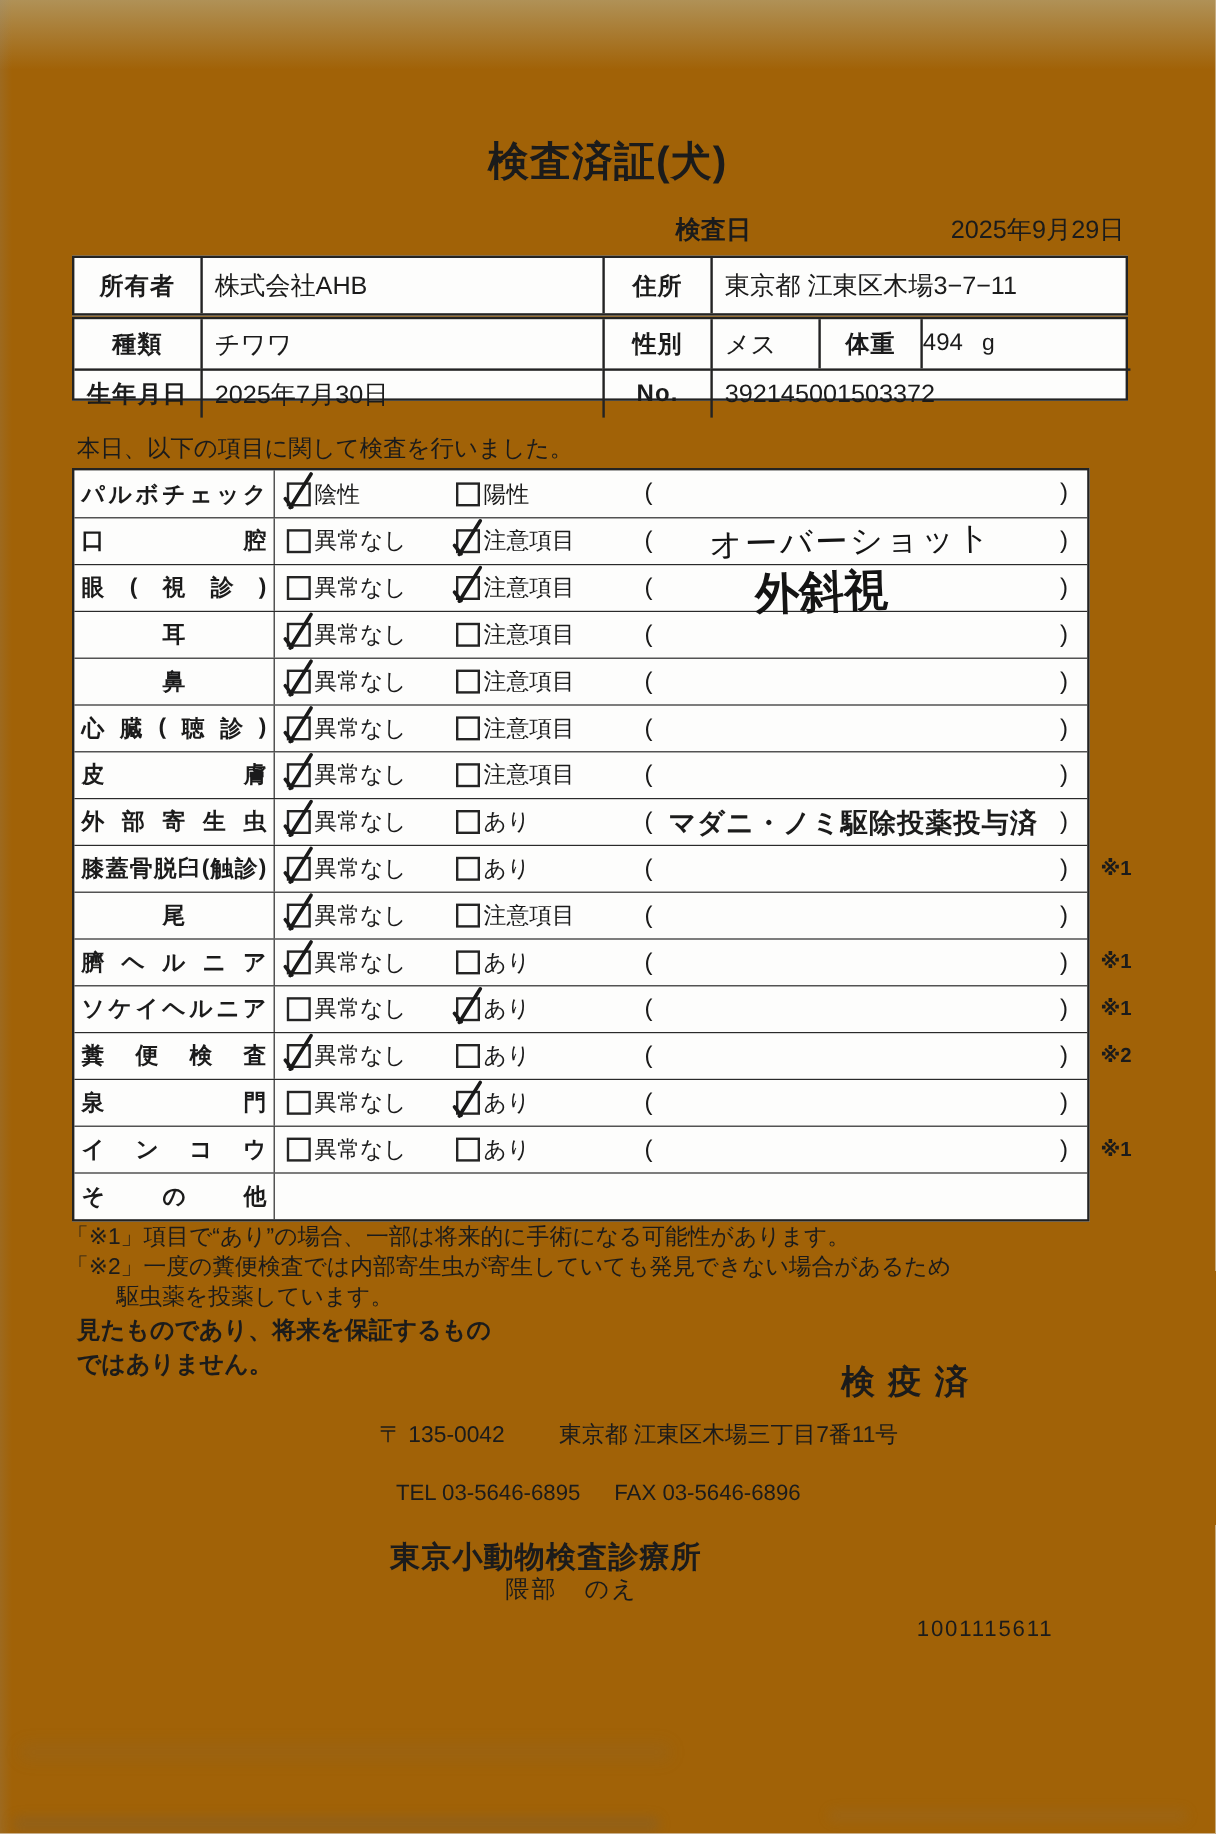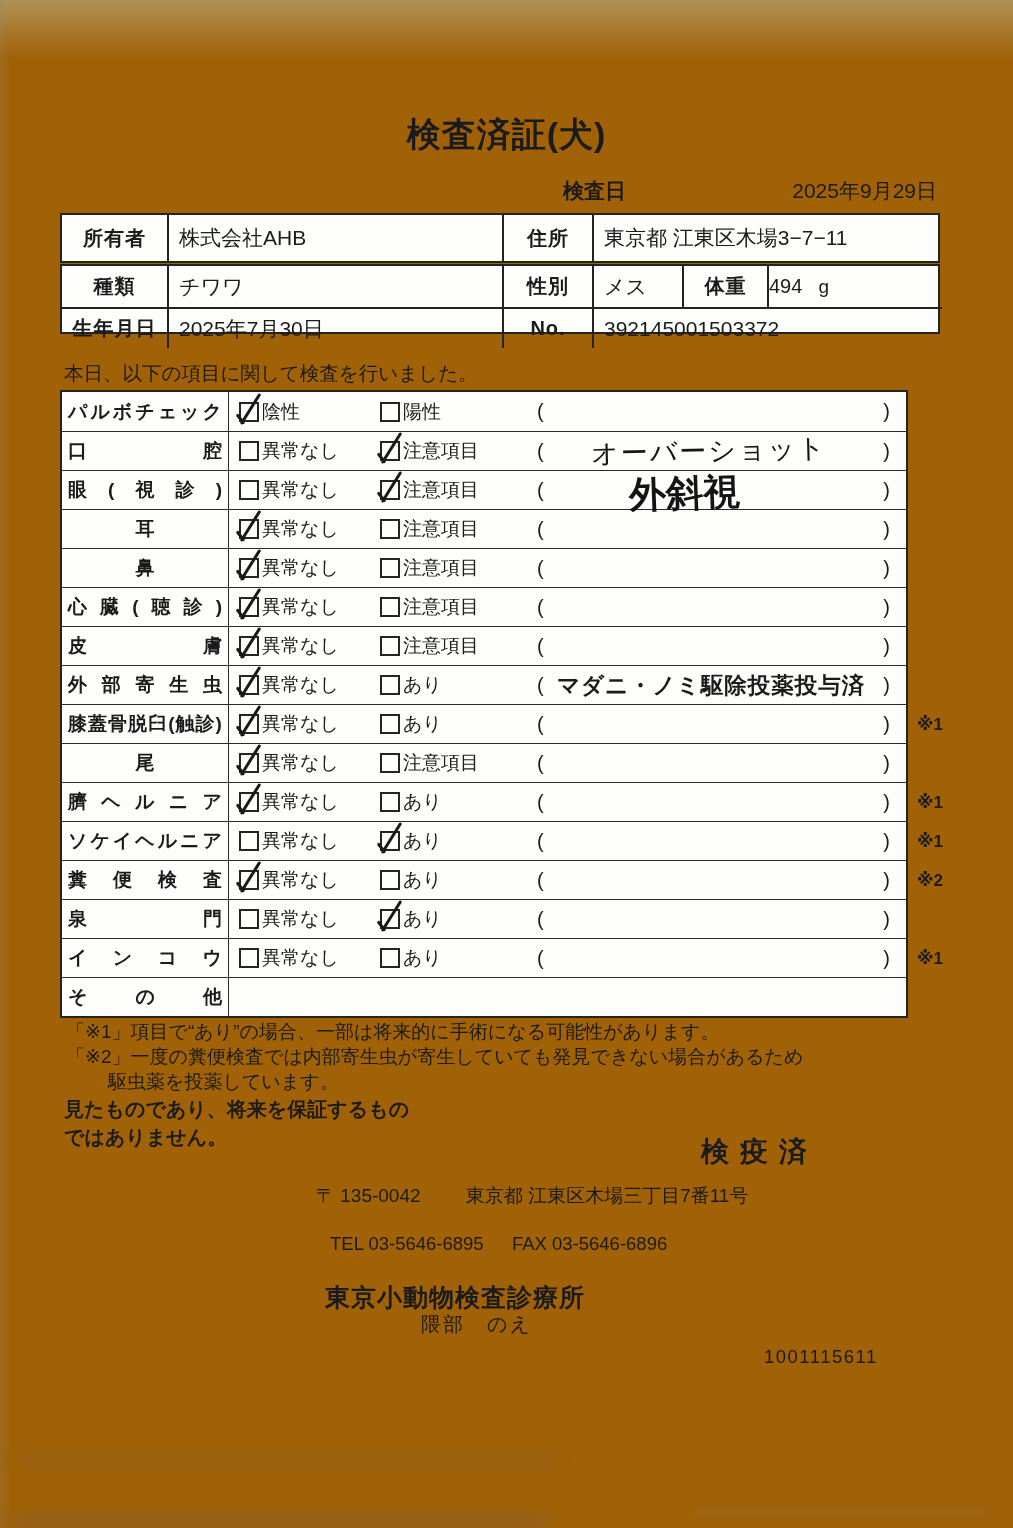--- a/index.html
+++ b/index.html
@@ -62,21 +62,21 @@
   .note-wrap{flex:1;display:flex;align-items:center;position:relative;overflow:visible;}
   .paren{font-size:20px;font-weight:500;}
   .paren.close{margin-left:auto;margin-right:16px;}
   .note{position:absolute;left:20px;right:45px;text-align:center;white-space:nowrap;z-index:3;}
   .note.hand-kana{font-size:27px;font-weight:500;letter-spacing:2px;transform:rotate(-1.5deg);color:#141414;}
   .note.hand-kanji{font-size:37px;font-weight:600;text-align:left;padding-left:72px;
     transform:rotate(-2deg);top:-5px;color:#141414;line-height:1;}
   .note.print-note{font-size:22.5px;font-weight:600;letter-spacing:1px;}
   .mark{position:absolute;right:-37px;top:50%;transform:translateY(-50%);font-size:17px;font-weight:600;white-space:nowrap;}
 
-  .footnotes{position:absolute;left:66px;top:1019px;font-size:19px;line-height:25px;font-weight:500;}
+  .footnotes{position:absolute;left:55px;top:1019px;font-size:19px;line-height:25px;font-weight:500;}
   .footnotes .indent{padding-left:42px;}
 
   .disclaimer{position:absolute;left:64px;top:1096px;font-size:20px;font-weight:600;line-height:27.5px;}
 
   .stamp{position:absolute;left:701px;top:1133px;font-size:28px;font-weight:600;letter-spacing:11px;}
 
   .addr{position:absolute;left:316px;top:1183px;font-size:19px;font-weight:500;}
   .addr .postal{margin-right:40px;}
   .tel-line{position:absolute;left:330px;top:1233px;font-size:18.5px;font-weight:500;}
   .tel-line .gap{display:inline-block;width:18px;}

